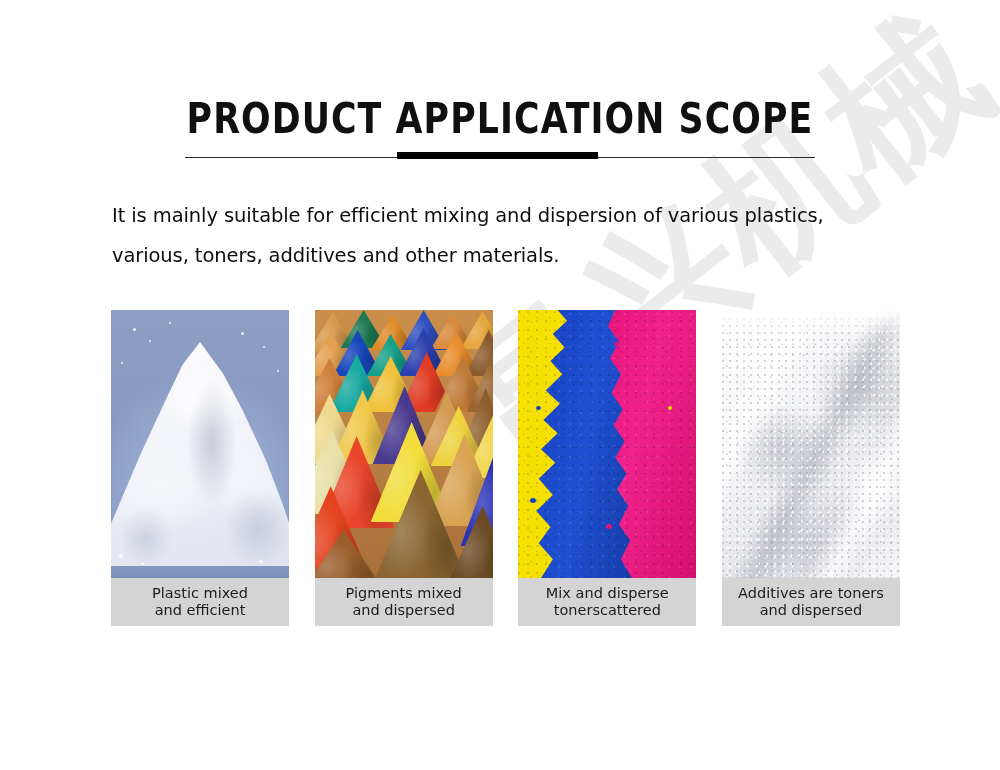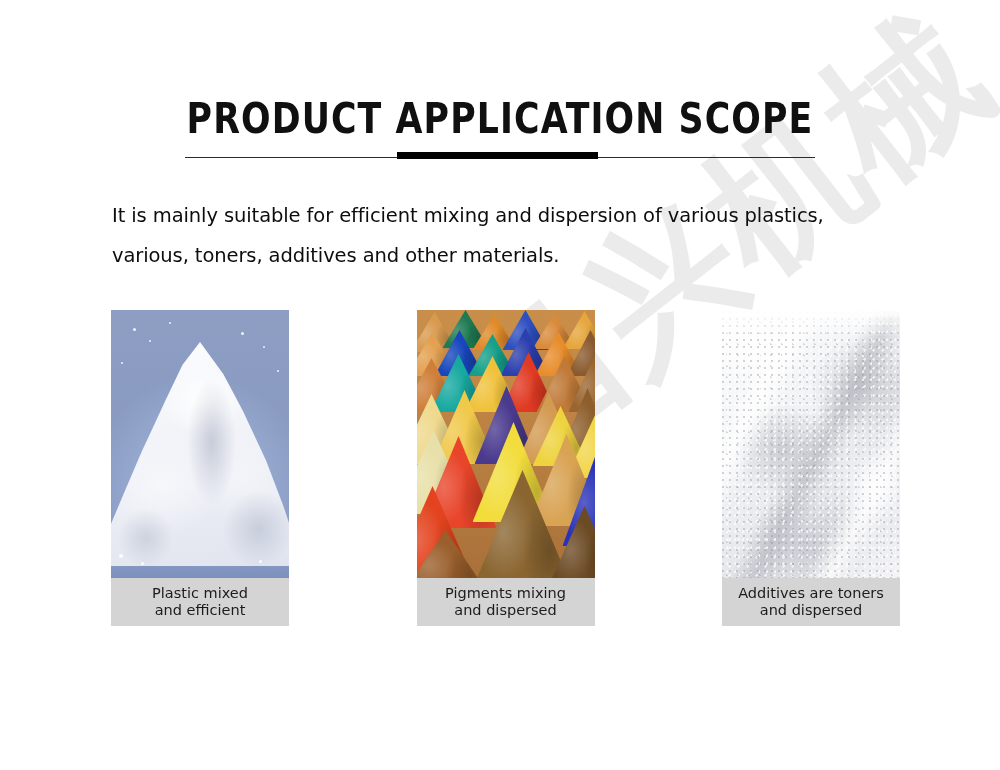--- a/index.html
+++ b/index.html
@@ -375,25 +375,43 @@
         <div class="cone" style="left:56px;  top:112px; width:82px; height:100px; background:#f2dd3c;"></div>
         <div class="cone" style="left:112px; top:124px; width:76px; height:92px; background:#d9a354;"></div>
         <div class="cone" style="left:146px; top:140px; width:70px; height:96px; background:#2a33b8;"></div>
 
         <div class="cone" style="left:-26px; top:176px; width:84px; height:96px; background:#e3441f;"></div>
         <div class="cone" style="left:58px;  top:160px; width:96px; height:114px; background:#8a6530;"></div>
         <div class="cone" style="left:-14px; top:220px; width:86px; height:64px; background:#9a5f2c;"></div>
         <div class="cone" style="left:132px; top:196px; width:72px; height:80px; background:#6b4a24;"></div>
       </div>
       <div class="card-caption">
-        <span class="cap-line">Pigments mixing</span>
+        <span class="cap-line">Pigments mixed</span>
         <span class="cap-line">and dispersed</span>
       </div>
     </div>
 
+    <div class="card">
+      <div class="card-photo photo-toner">
+        <div class="toner-blue"></div>
+        <div class="toner-magenta"></div>
+        <div class="toner-dot" style="left:24px;  top:54px;  width:6px; height:5px; background:#f5e000;"></div>
+        <div class="toner-dot" style="left:30px;  top:120px; width:8px; height:6px; background:#f5e000;"></div>
+        <div class="toner-dot" style="left:18px;  top:96px;  width:5px; height:4px; background:#1842c4;"></div>
+        <div class="toner-dot" style="left:12px;  top:188px; width:6px; height:5px; background:#1842c4;"></div>
+        <div class="toner-dot" style="left:96px;  top:32px;  width:5px; height:4px; background:#e8147c;"></div>
+        <div class="toner-dot" style="left:150px; top:96px;  width:4px; height:4px; background:#f5e000;"></div>
+        <div class="toner-dot" style="left:88px;  top:214px; width:6px; height:5px; background:#e8147c;"></div>
+        <div class="toner-grain"></div>
+      </div>
+      <div class="card-caption">
+        <span class="cap-line">Mix and disperse</span>
+        <span class="cap-line">tonerscattered</span>
+      </div>
+    </div>
 
     <div class="card">
       <div class="card-photo photo-additives">
         <div class="additives-tex"></div>
         <div class="additives-streak"></div>
         <div class="additives-grain"></div>
         <div class="additives-blurband"></div>
       </div>
       <div class="card-caption">
         <span class="cap-line">Additives are toners</span>

